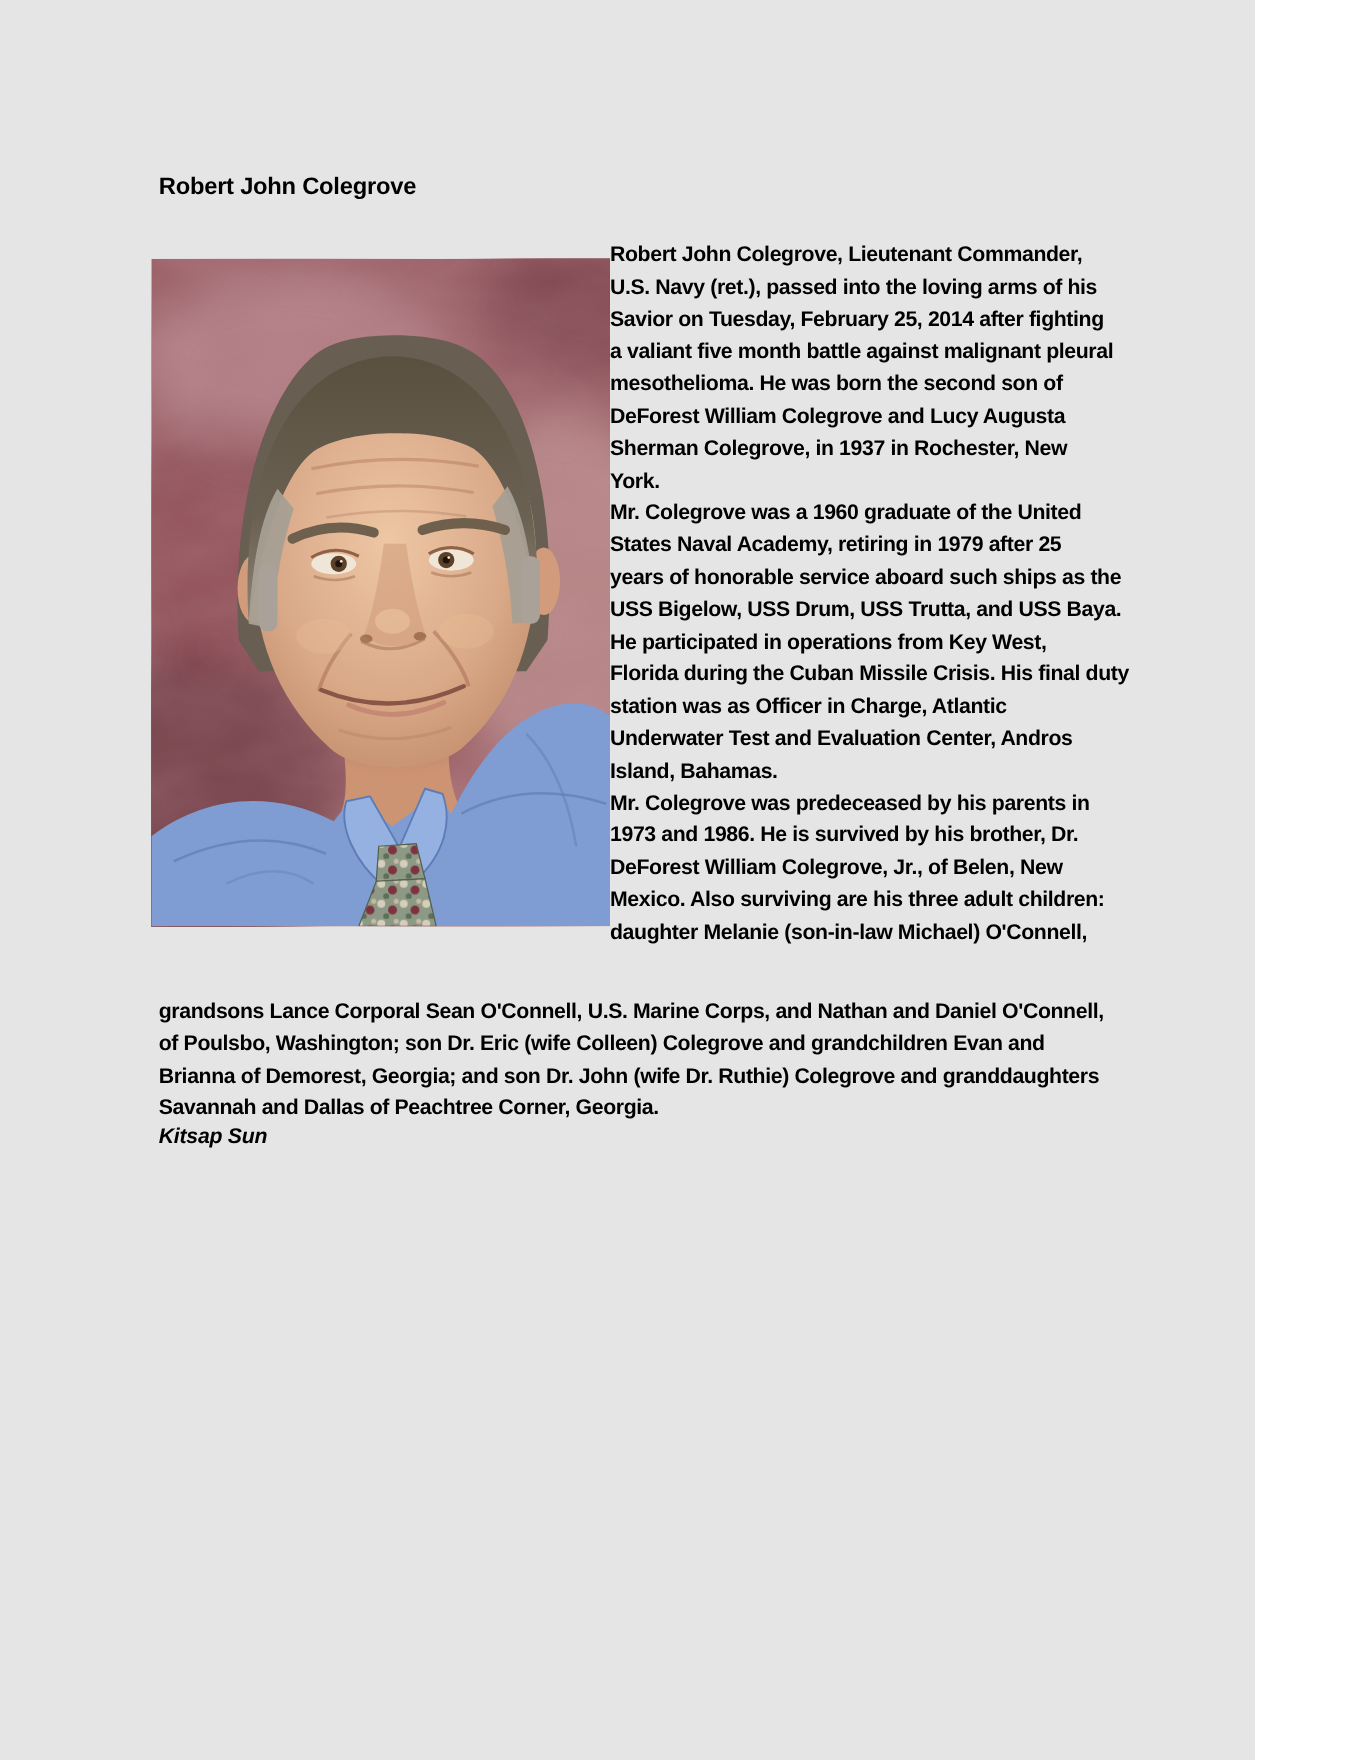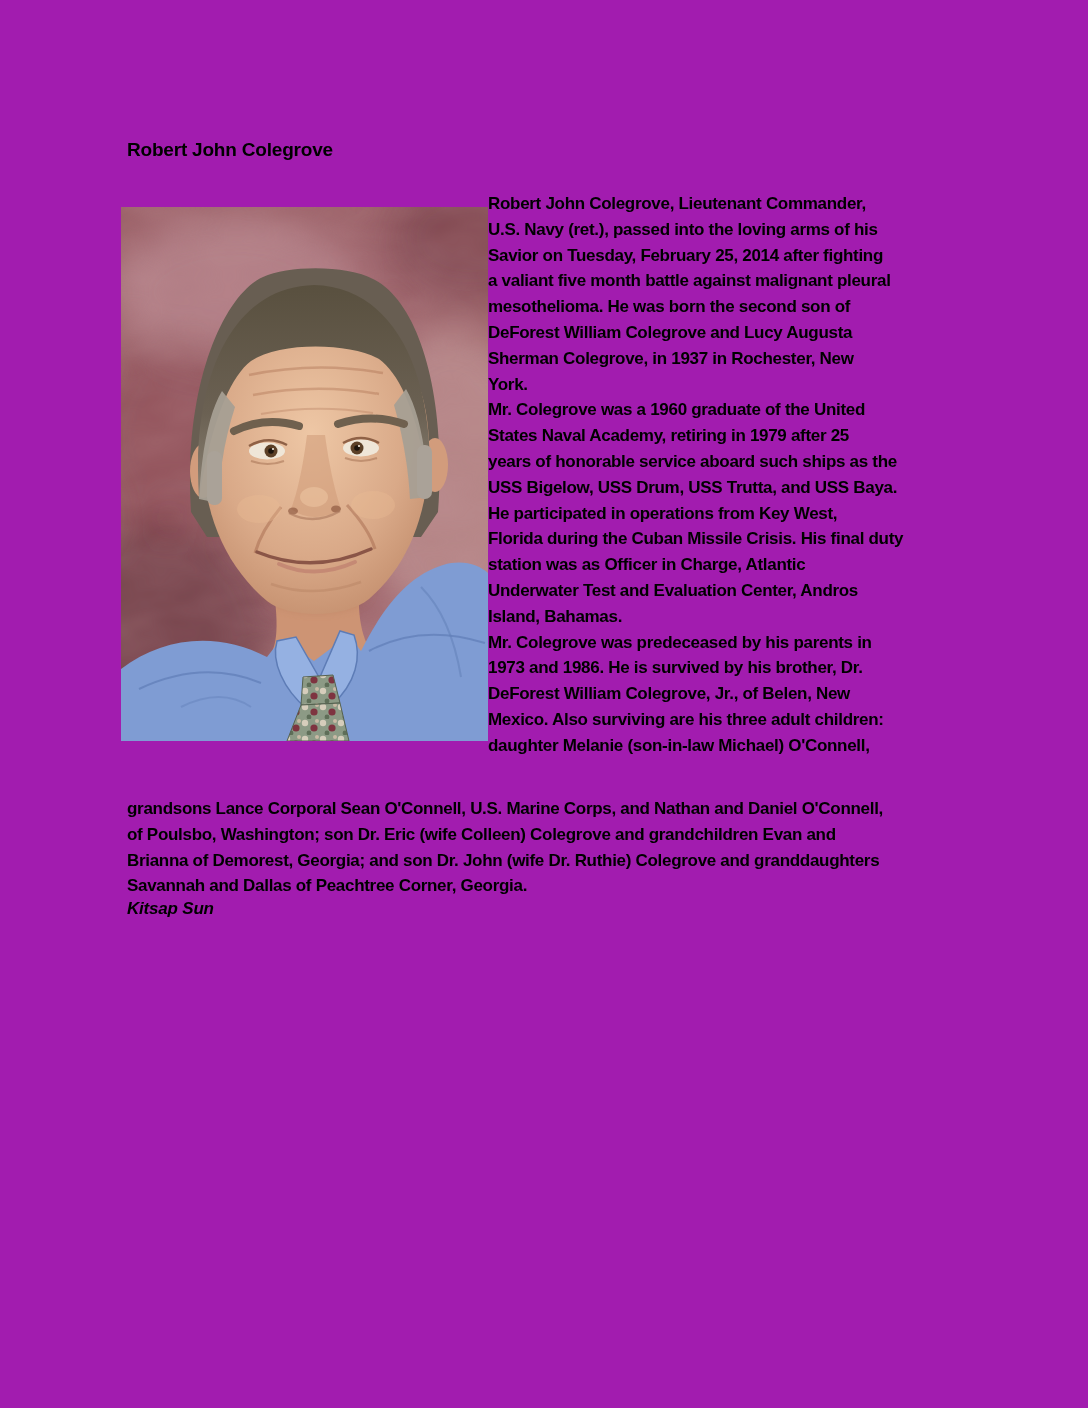--- a/index.html
+++ b/index.html
@@ -1,20 +1,20 @@
 <!DOCTYPE html>
 <html><head>
 <meta charset="utf-8">
 <style>
   html, body { margin: 0; padding: 0; background: #ffffff; }
   .page {
     position: relative;
-    width: 1088px;
+    width: 1004px;
     height: 1408px;
-    background: #a21caf;
+    background: #e5e5e5;
     font-family: "Liberation Sans", sans-serif;
     color: #000000;
     overflow: hidden;
   }
   .doc-title {
     position: absolute;
     left: 127px;
     top: 138px;
     margin: 0;
     font-size: 19px;

